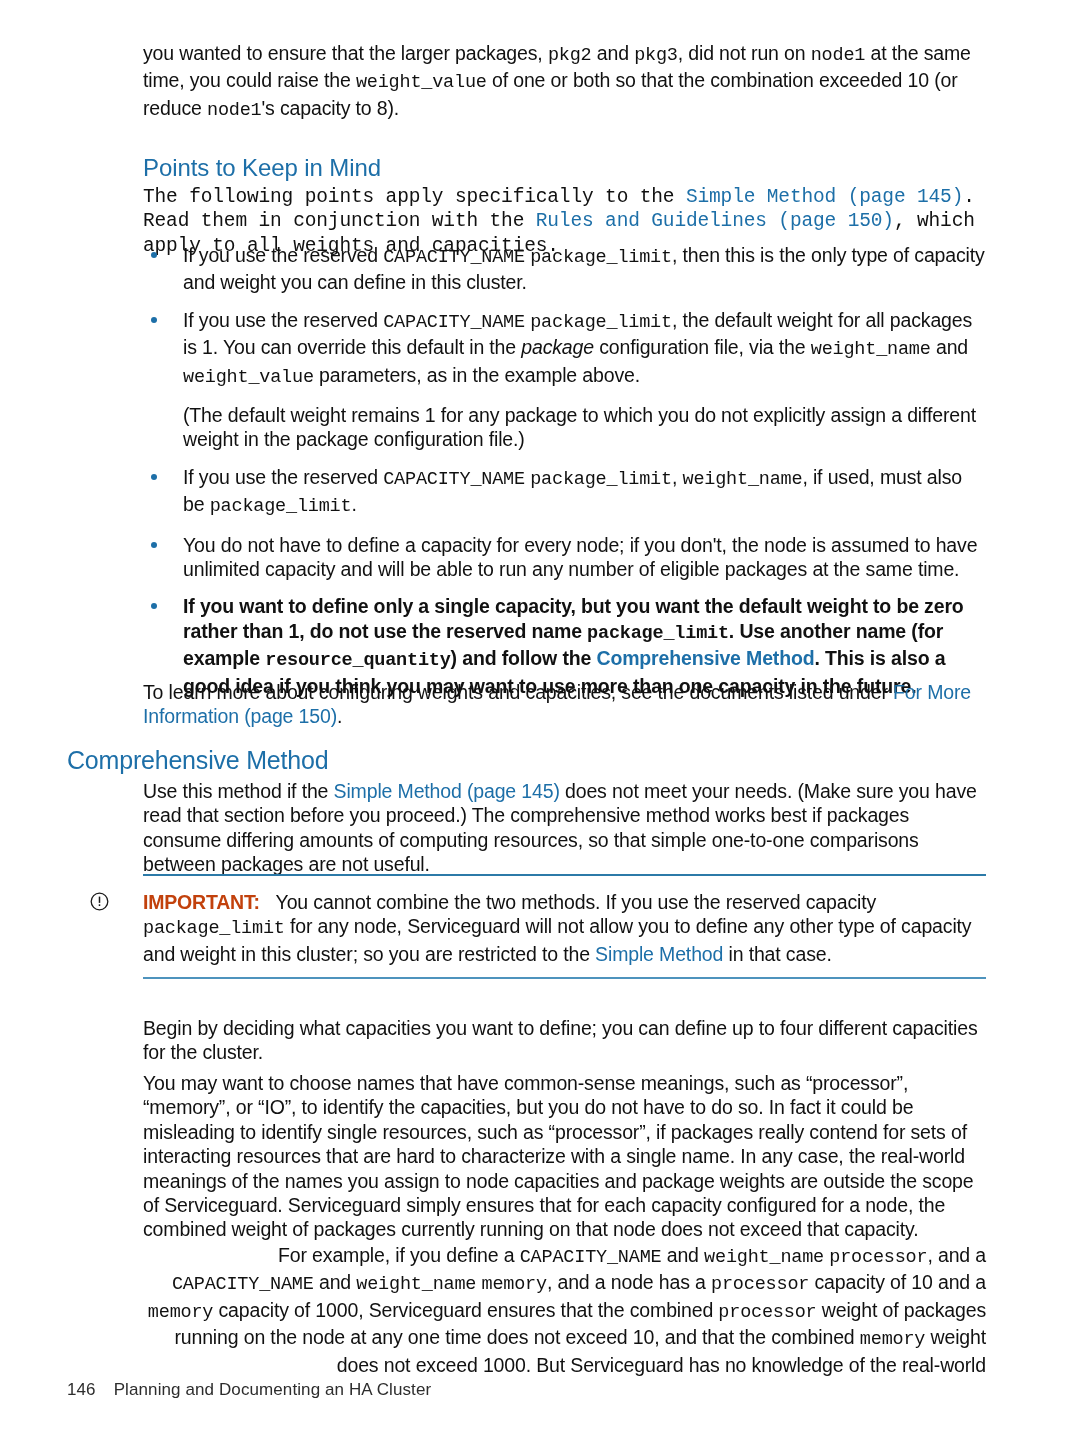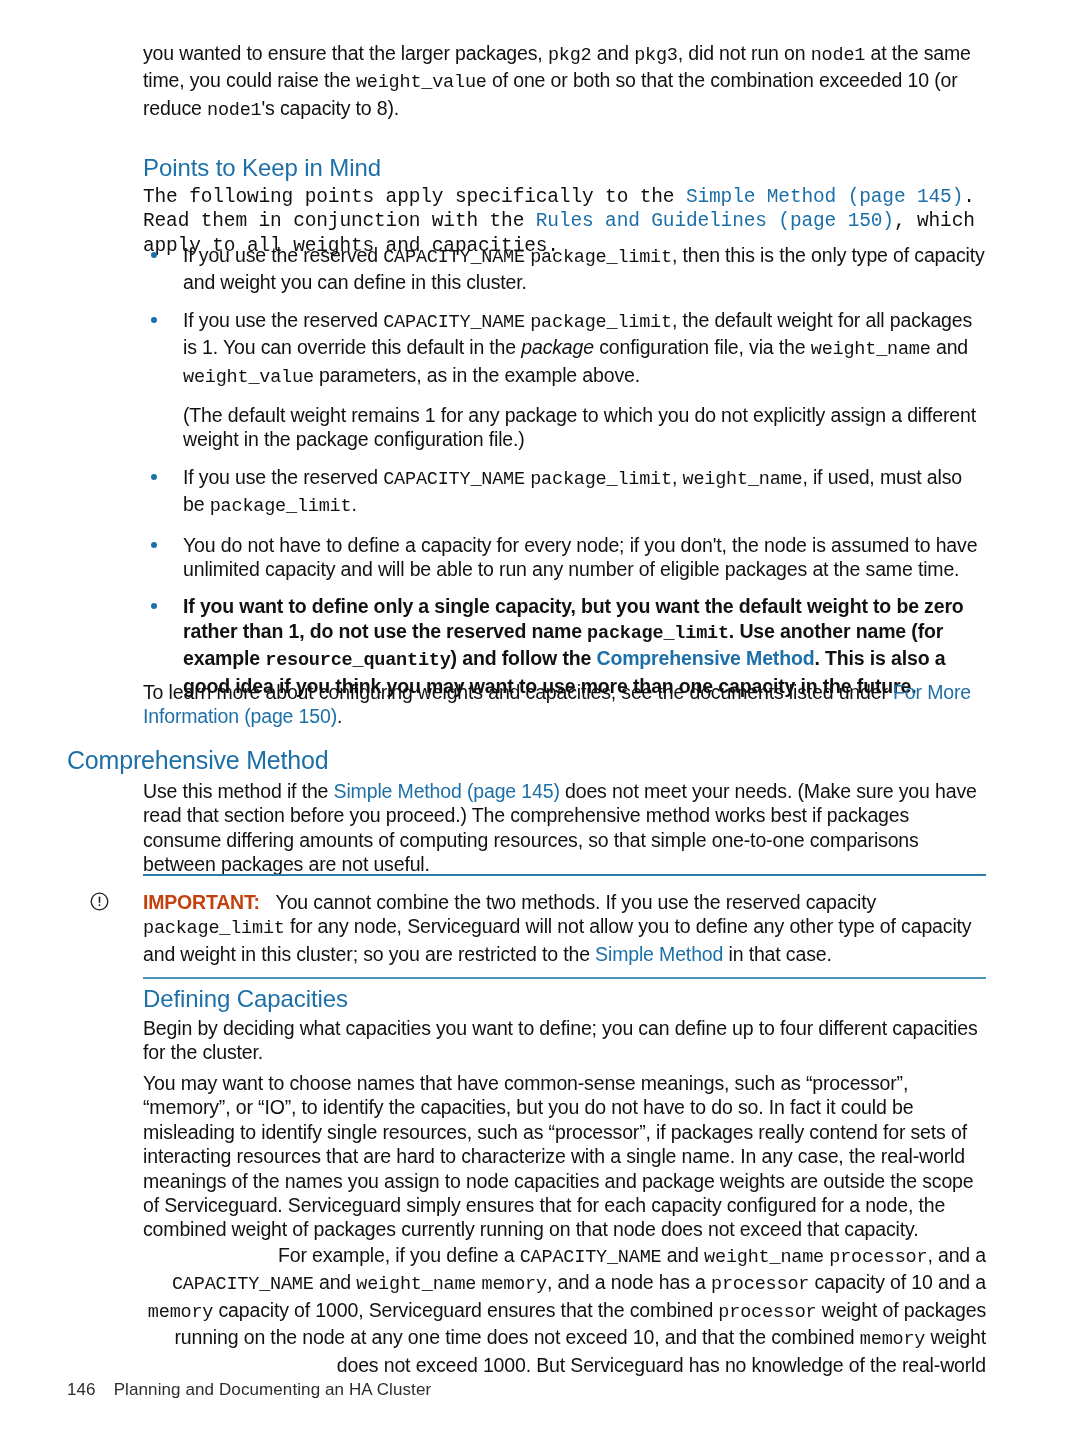--- a/index.html
+++ b/index.html
@@ -196,21 +196,20 @@
           <circle cx="9.5" cy="9.5" r="8.3" fill="none" stroke="#1a1a1a" stroke-width="1.3"></circle>
           <rect x="8.75" y="4.6" width="1.5" height="6.3" fill="#1a1a1a"></rect>
           <rect x="8.75" y="12.3" width="1.5" height="1.7" fill="#1a1a1a"></rect>
         </svg>
       </span>
       <span class="adm-label">IMPORTANT:</span><span>&nbsp;&nbsp;&nbsp;</span><span>You cannot combine the two methods. If you use the reserved capacity </span><span class="mono">package_limit</span><span> for any node, Serviceguard will not allow you to define any other type of capacity and weight in this cluster; so you are restricted to the </span><a class="link" href="#">Simple Method</a><span> in that case.</span>
     </div>
     <div class="adm-rule bottom"></div>
   </div>
 
-  <div class="indent-block h3" style="top:986px;">Defining Capacities</div>
 
   <div class="indent-block body-text" style="top:1016px;">Begin by deciding what capacities you want to define; you can define up to four different capacities for the cluster.</div>
 
   <div class="indent-block body-text" style="top:1071px;">You may want to choose names that have common-sense meanings, such as “processor”, “memory”, or “IO”, to identify the capacities, but you do not have to do so. In fact it could be misleading to identify single resources, such as “processor”, if packages really contend for sets of interacting resources that are hard to characterize with a single name. In any case, the real-world meanings of the names you assign to node capacities and package weights are outside the scope of Serviceguard. Serviceguard simply ensures that for each capacity configured for a node, the combined weight of packages currently running on that node does not exceed that capacity.</div>
 
   <div class="indent-block body-text" style="top:1243px;text-align:right;">
     <span>For example, if you define a </span><span class="mono">CAPACITY_NAME</span><span> and </span><span class="mono">weight_name</span><span> </span><span class="mono">processor</span><span>, and a </span><span class="mono">CAPACITY_NAME</span><span> and </span><span class="mono">weight_name</span><span> </span><span class="mono">memory</span><span>, and a node has a </span><span class="mono">processor</span><span> capacity of 10 and a </span><span class="mono">memory</span><span> capacity of 1000, Serviceguard ensures that the combined </span><span class="mono">processor</span><span> weight of packages running on the node at any one time does not exceed 10, and that the combined </span><span class="mono">memory</span><span> weight does not exceed 1000. But Serviceguard has no knowledge of the real-world</span>
   </div>
 
   <div class="footer">

